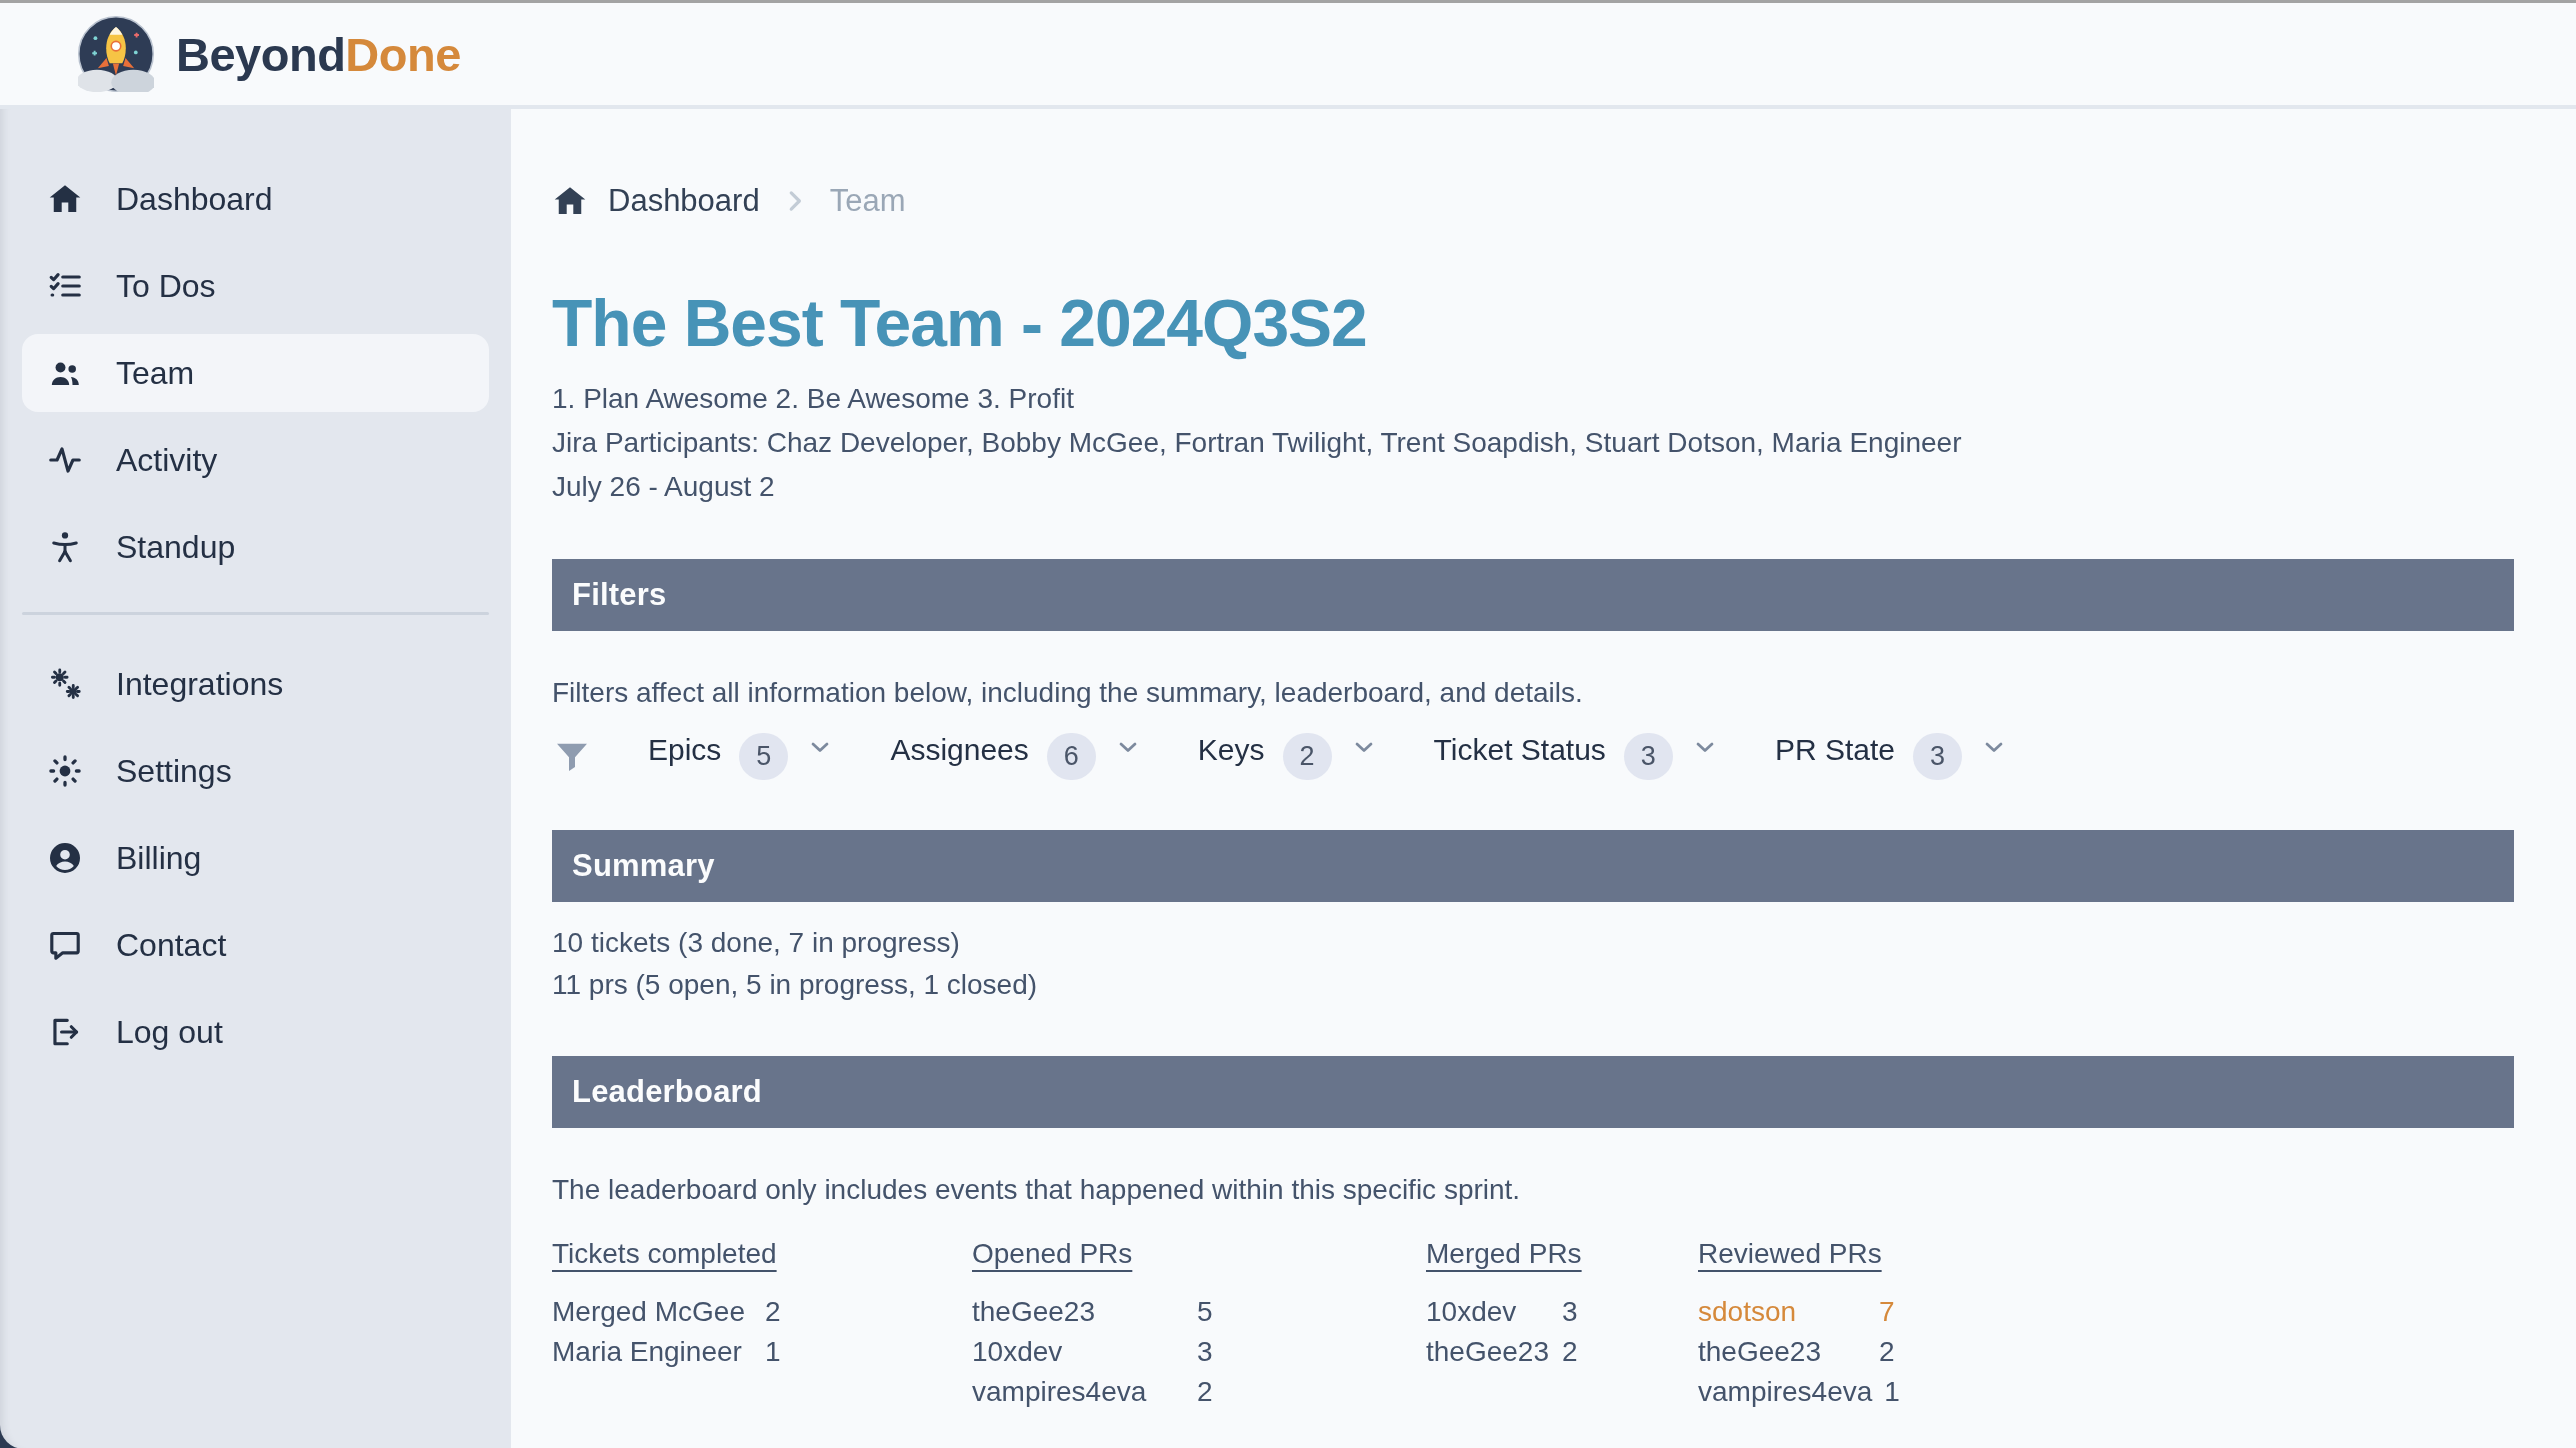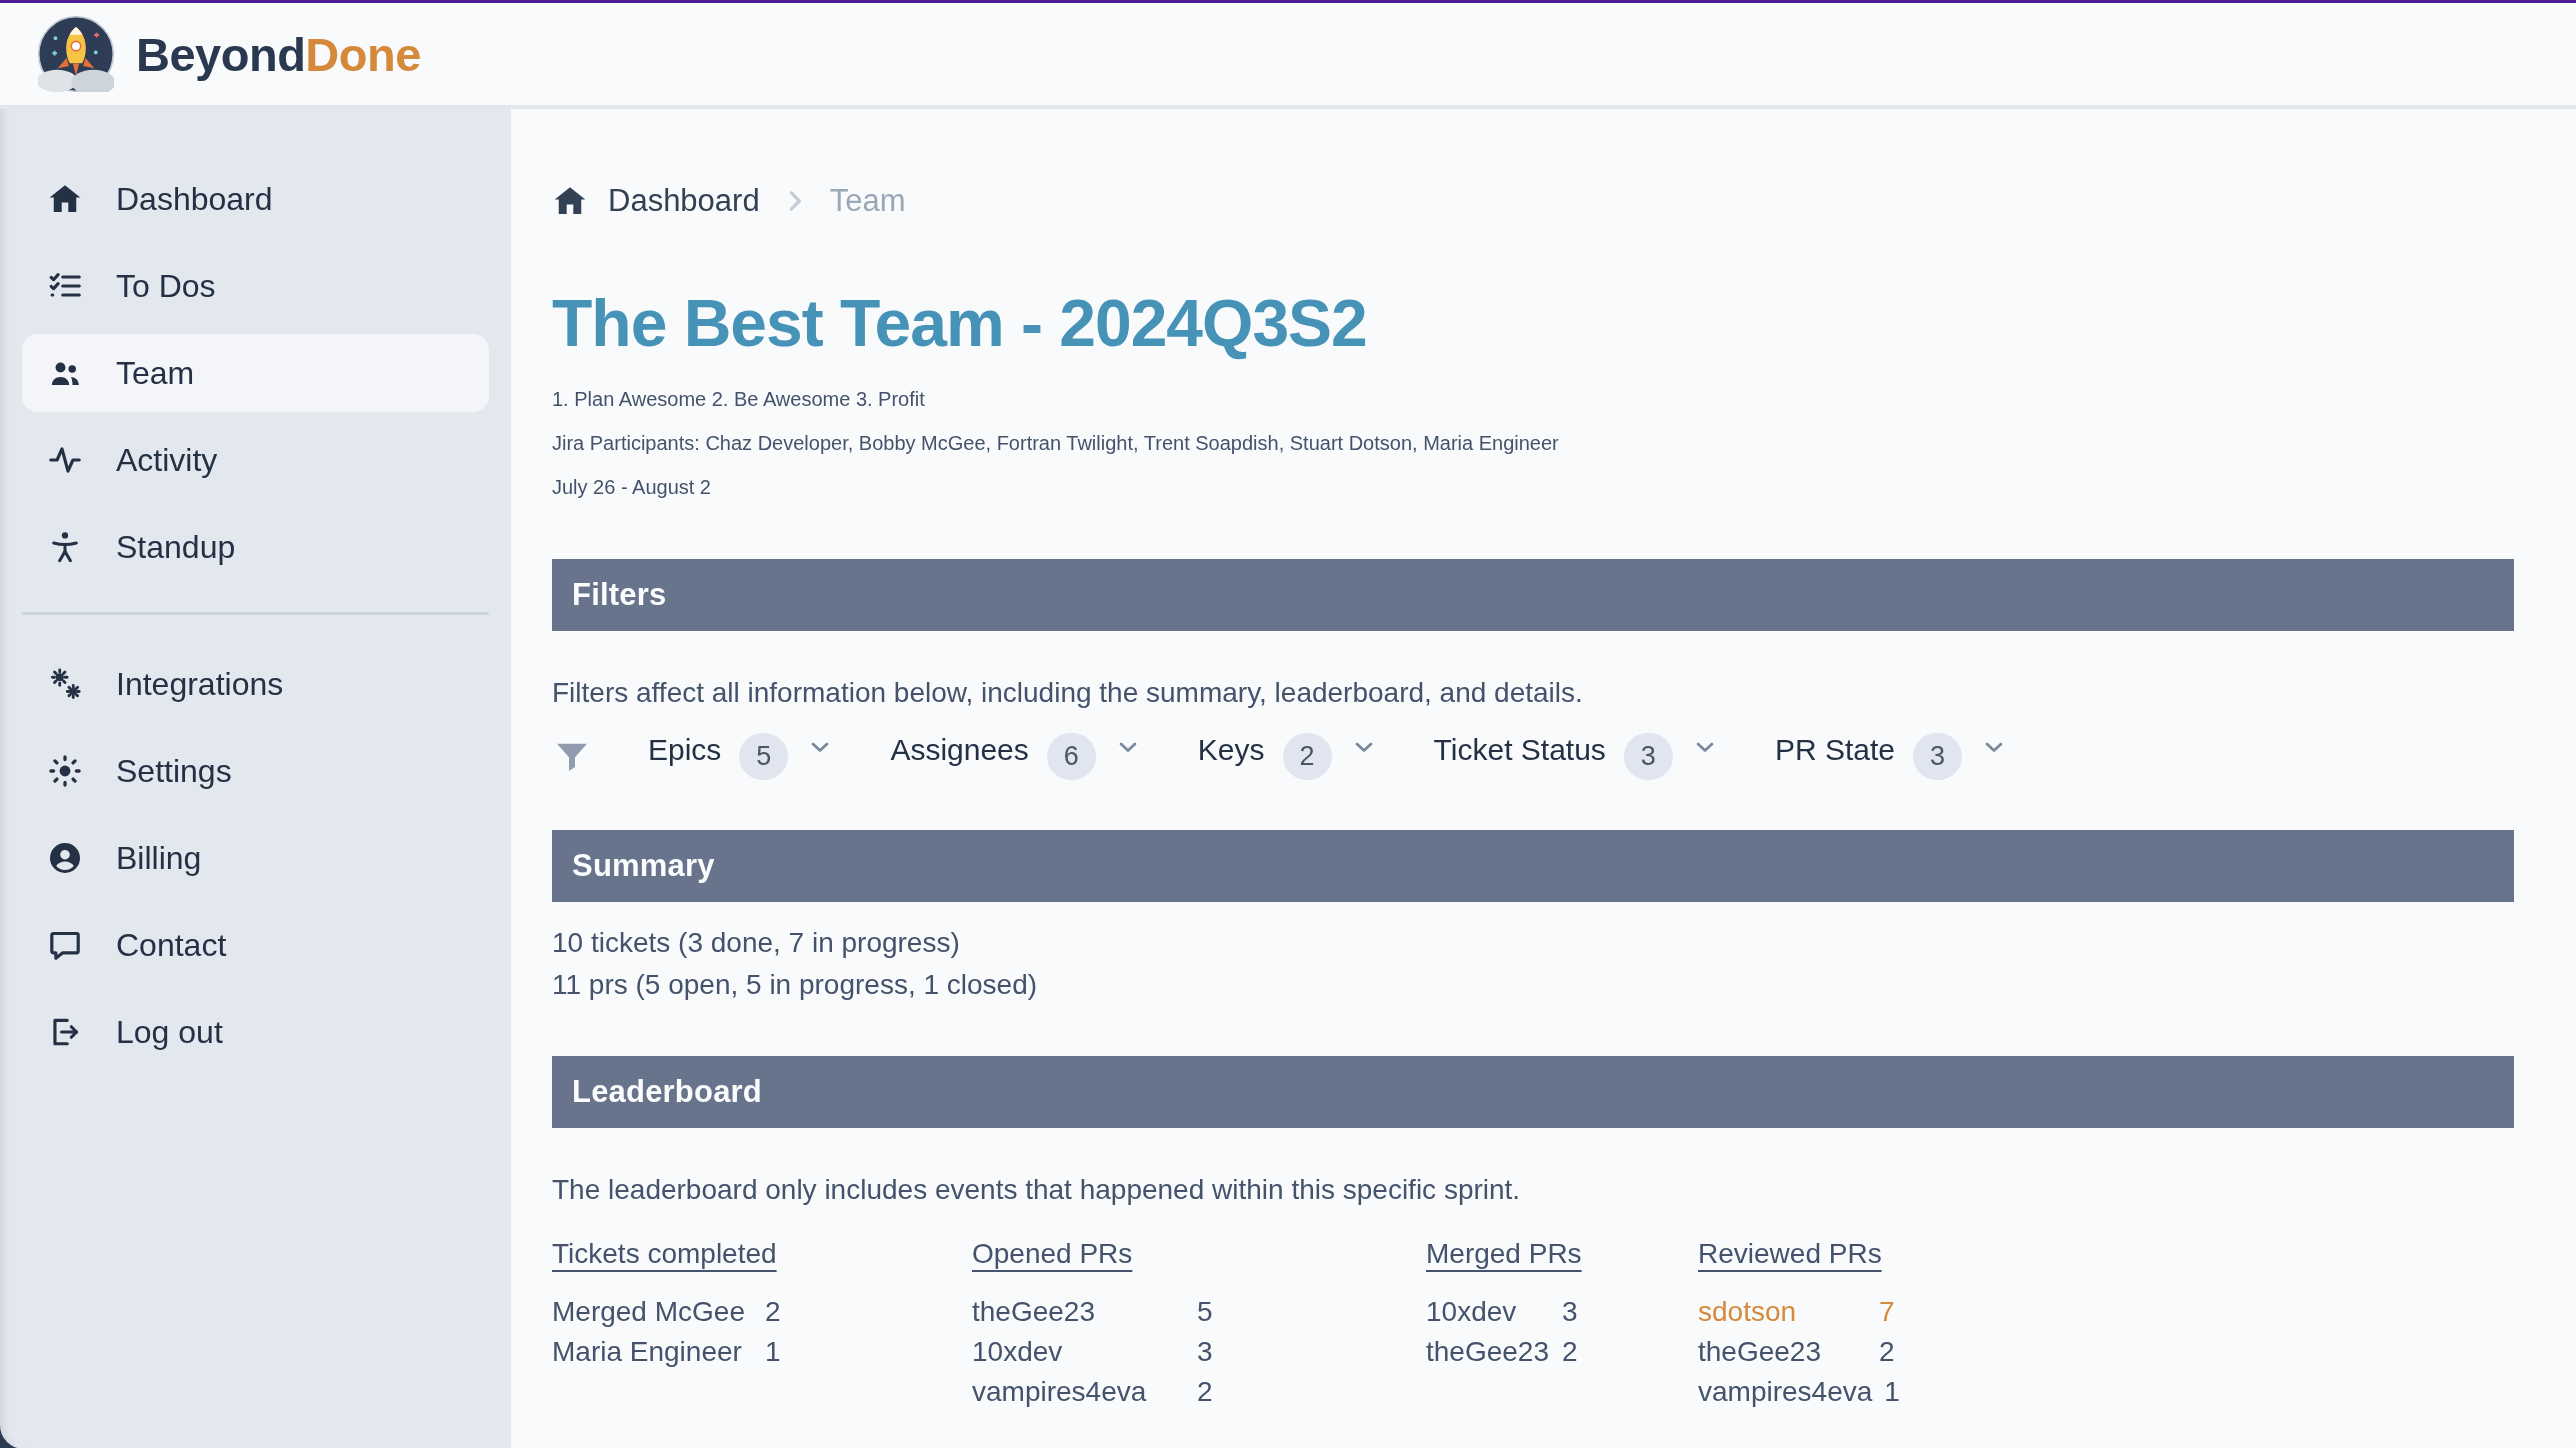--- a/index.html
+++ b/index.html
@@ -1,22 +1,22 @@
 <!DOCTYPE html>
 <html><head>
 <meta charset="utf-8">
 <style>
   * { margin:0; padding:0; box-sizing:border-box; }
   html,body { width:2576px; height:1449px; overflow:hidden; }
   body { font-family:"Liberation Sans","DejaVu Sans",sans-serif; background:#f8fafc; color:#475569; }
   .app { width:2576px; height:1449px; display:flex; flex-direction:column; }
 
   
-  .topbar { height:109px; background:#f8fafc; border-top:3px solid #4c1d95; border-bottom:4px solid #e2e7ee;
-            display:flex; padding-left:38px; flex:none; }
+  .topbar { height:109px; background:#f8fafc; border-top:3px solid #a3a3a3; border-bottom:4px solid #e2e7ee;
+            display:flex; padding-left:78px; flex:none; }
   .logo { display:flex; align-items:center; gap:22px; cursor:pointer; }
   .logo-badge svg { width:76px; height:76px; display:block; }
   .logo-text { font-size:47px; font-weight:700; letter-spacing:-0.5px; color:#2b3950; }
   .logo-text .orange { color:#d5893b; }
 
   
   .shell { flex:1; display:flex; position:relative; min-height:0; }
   .corner-dark { position:absolute; left:0; bottom:0; width:40px; height:40px; background:#2c3a52; z-index:0; }
   .sidebar { width:511px; flex:none; background:#e3e7ee; position:relative; z-index:1;
              border-bottom-left-radius:24px; padding-top:42px;
@@ -29,21 +29,21 @@
   .side-item .lbl { margin-left:32px; white-space:nowrap; }
   .side-divider { height:3px; background:#ccd3dd; margin:26px 22px 30px 22px; border-radius:2px; }
 
   
   .main { flex:1; min-width:0; padding:74px 62px 0 41px; background:#f8fafc; }
   .crumbs { display:flex; align-items:center; gap:20px; font-size:31px; color:#334155; }
   .crumbs .home-ic svg { width:36px; height:36px; display:block; color:#334155; }
   .crumbs .sep svg { width:30px; height:30px; display:block; color:#c3ccd6; }
   .crumbs .current { color:#9aa7b6; }
   .page-title { margin-top:66px; font-size:66px; font-weight:700; letter-spacing:-1px; color:#4793b7; }
-  .meta { margin-top:16px; font-size:20px; color:#44536b; line-height:44px; }
+  .meta { margin-top:16px; font-size:28px; color:#44536b; line-height:44px; }
   .meta-line { display:flex; align-items:center; gap:18px; }
   .pencil { width:30px; height:30px; color:#3f4c63; cursor:pointer; }
   .pencil svg { width:30px; height:30px; display:block; }
 
   .section-bar { margin-top:50px; height:72px; background:#68748b; color:#fbfcfd;
                  display:flex; align-items:center; padding-left:20px;
                  font-size:31px; font-weight:700; letter-spacing:0.2px; }
   .section-desc { margin-top:46px; font-size:28px; color:#44536b; }
 
   .filter-row { margin-top:24px; display:flex; align-items:center; gap:56px; }

